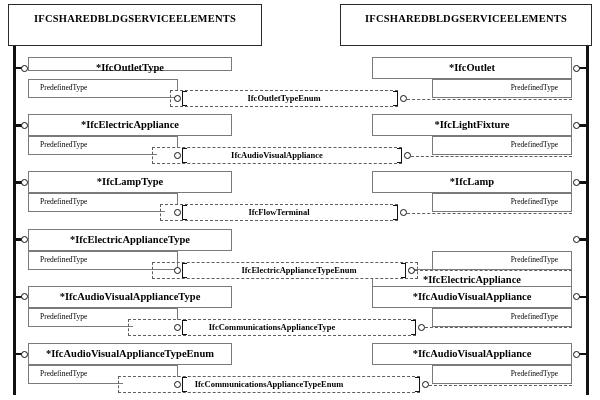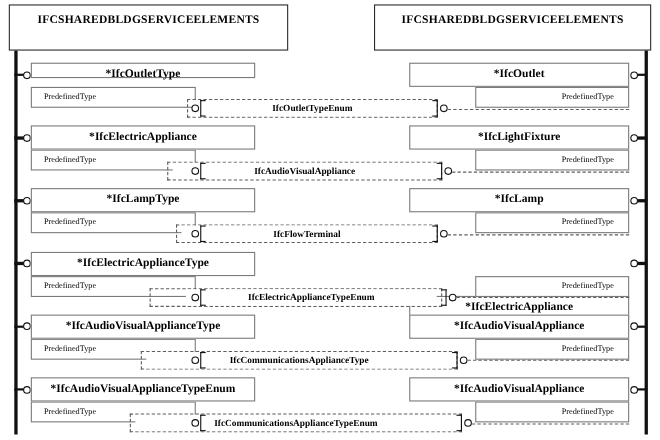--- a/index.html
+++ b/index.html
@@ -240,21 +240,21 @@
          <span class="attr-label">PredefinedType</span>
        </div>
       <div class="stub" style="left:577px;top:238.40000000000003px;width:10px;"></div>
       <div class="conn-circle" style="left:573px;top:236.10000000000002px;"></div>
       <div class="entity" style="left:372px;top:228.60000000000002px;width:200px;height:22px;margin-top:40px;">
          <span class="ent-title">*IfcElectricAppliance</span>
        </div>
       <div class="attr-row attr-right" style="left:432px;top:250.60000000000002px;width:140px;height:19px;">
          <span class="attr-label">PredefinedType</span>
        </div>
-      <div class="enum-box" style="left:136px;top:261.6px;width:266px;height:17px;padding-left:28px;">
+      <div class="enum-box" style="left:152px;top:261.6px;width:266px;height:17px;padding-left:28px;">
          <span class="enum-label">IfcElectricApplianceTypeEnum</span>
        </div>
       <div class="opt-circle" style="left:174px;top:266.6px;"></div>
       <div class="bracket-l" style="left:182px;top:262.6px;height:15px;"></div>
       <div class="enum-dash" style="left:182px;top:270.1px;width:-42px;"></div>
       <div class="bracket" style="left:401px;top:262.6px;height:15px;"></div>
       <div class="opt-circle" style="left:408px;top:266.6px;"></div>
       <div class="enum-dash" style="left:415px;top:270.1px;width:157px;"></div>
       <div class="stub" style="left:13px;top:295.6px;width:10px;"></div>
       <div class="conn-circle" style="left:21px;top:293.3px;"></div>

